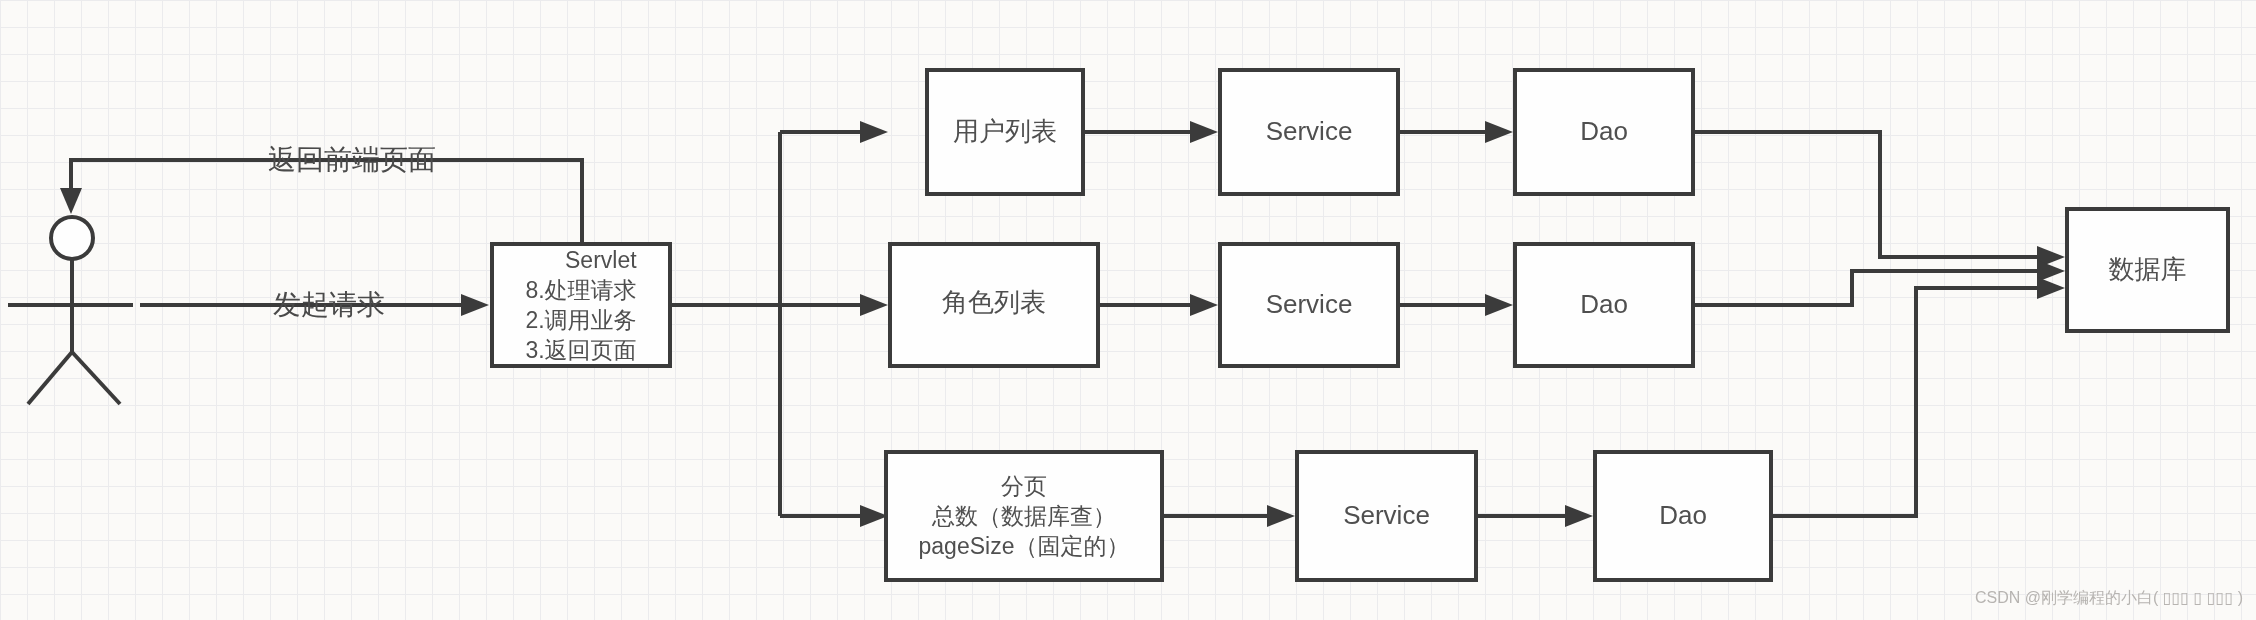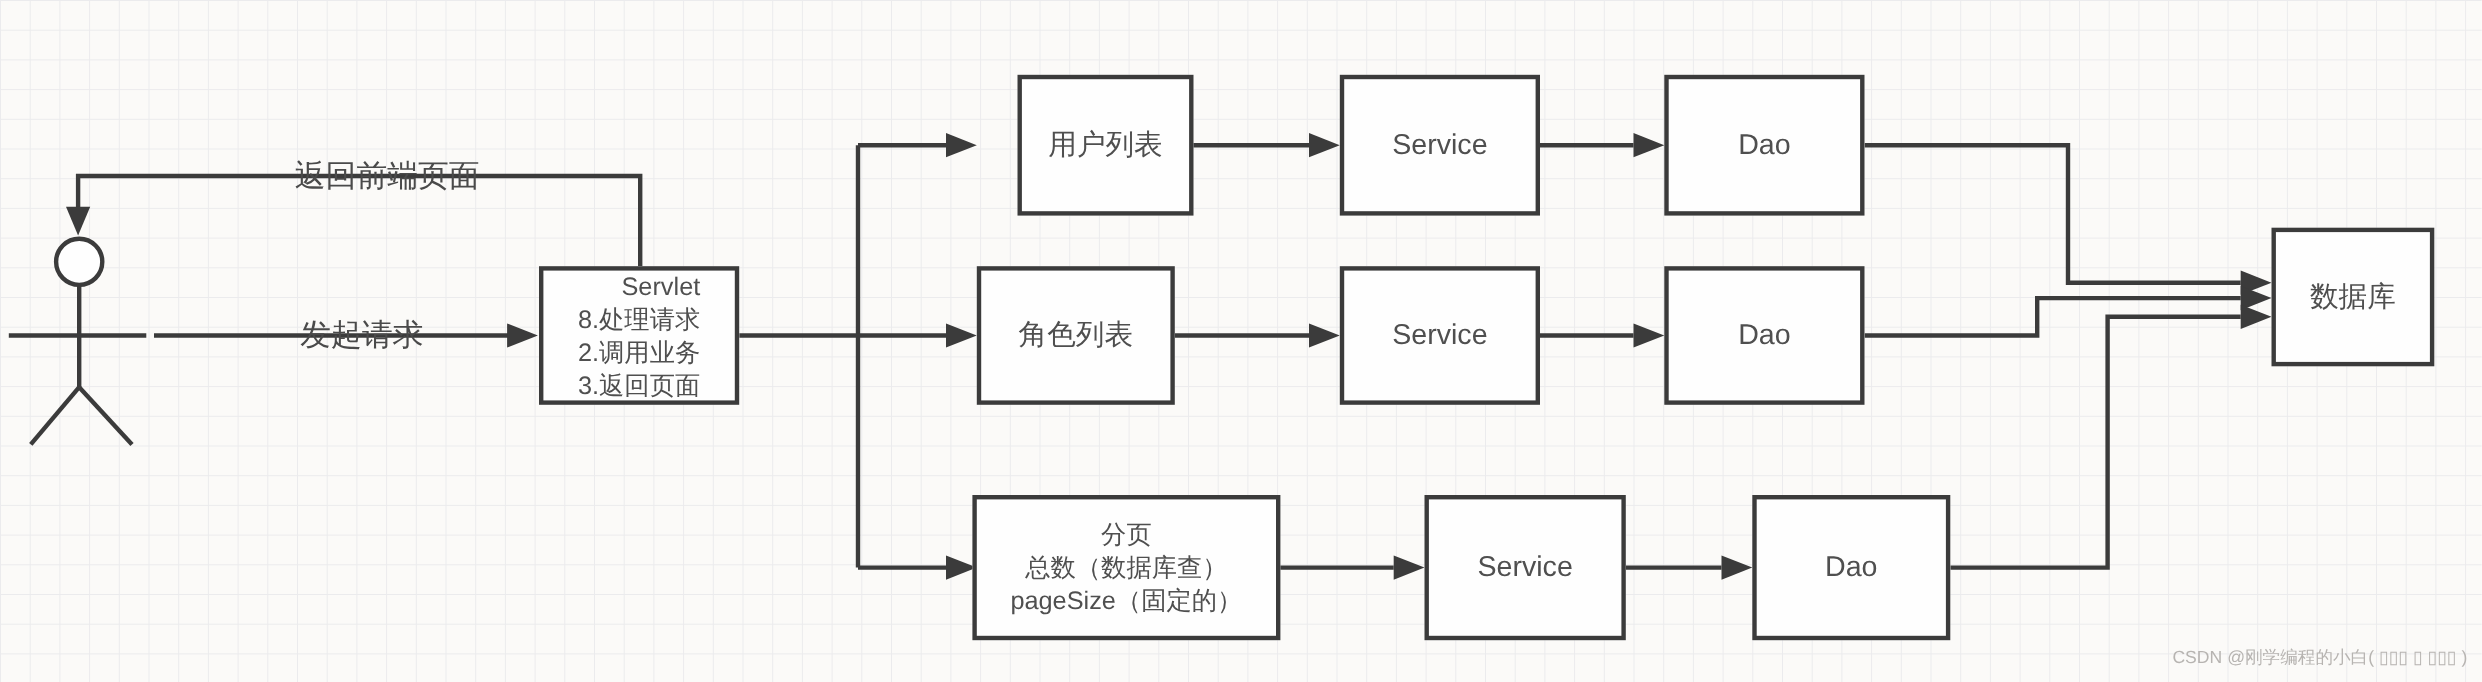--- a/index.html
+++ b/index.html
@@ -128,21 +128,21 @@
   <div class="box" style="left:888px;top:68px;width:160px;height:128px;margin-left:37px;">
     <span>用户列表</span>
   </div>
   <div class="box" style="left:1218px;top:68px;width:182px;height:128px;">
     <span>Service</span>
   </div>
   <div class="box" style="left:1513px;top:68px;width:182px;height:128px;">
     <span>Dao</span>
   </div>
 
-  <div class="box" style="left:888px;top:242px;width:180px;height:126px;">
+  <div class="box" style="left:888px;top:242px;width:212px;height:126px;font-family:Liberation Mono, monospace;">
     <span>角色列表</span>
   </div>
   <div class="box" style="left:1218px;top:242px;width:182px;height:126px;">
     <span>Service</span>
   </div>
   <div class="box" style="left:1513px;top:242px;width:182px;height:126px;">
     <span>Dao</span>
   </div>
 
   <div class="box" style="left:884px;top:450px;width:280px;height:132px;">
@@ -152,19 +152,19 @@
       <span>pageSize（固定的）</span>
     </div>
   </div>
   <div class="box" style="left:1295px;top:450px;width:183px;height:132px;">
     <span>Service</span>
   </div>
   <div class="box" style="left:1593px;top:450px;width:180px;height:132px;">
     <span>Dao</span>
   </div>
 
-  <div class="box" style="left:2065px;top:207px;width:148px;height:126px;">
+  <div class="box" style="left:2065px;top:207px;width:165px;height:126px;">
     <span>数据库</span>
   </div>
 
   <div class="watermark" style="right:13px;top:588px;">CSDN @刚学编程的小白( ▯▯▯ ▯ ▯▯▯ )</div>
 
 </div>
 
 </body></html>

